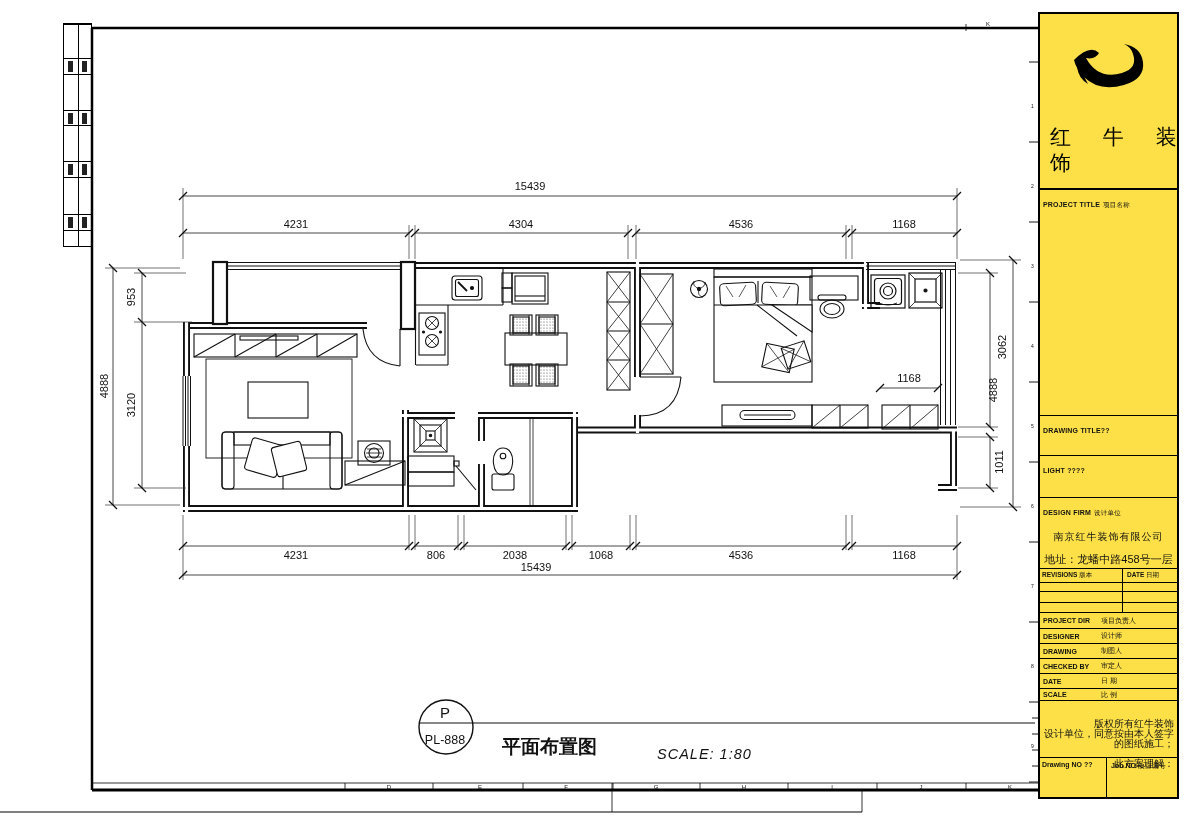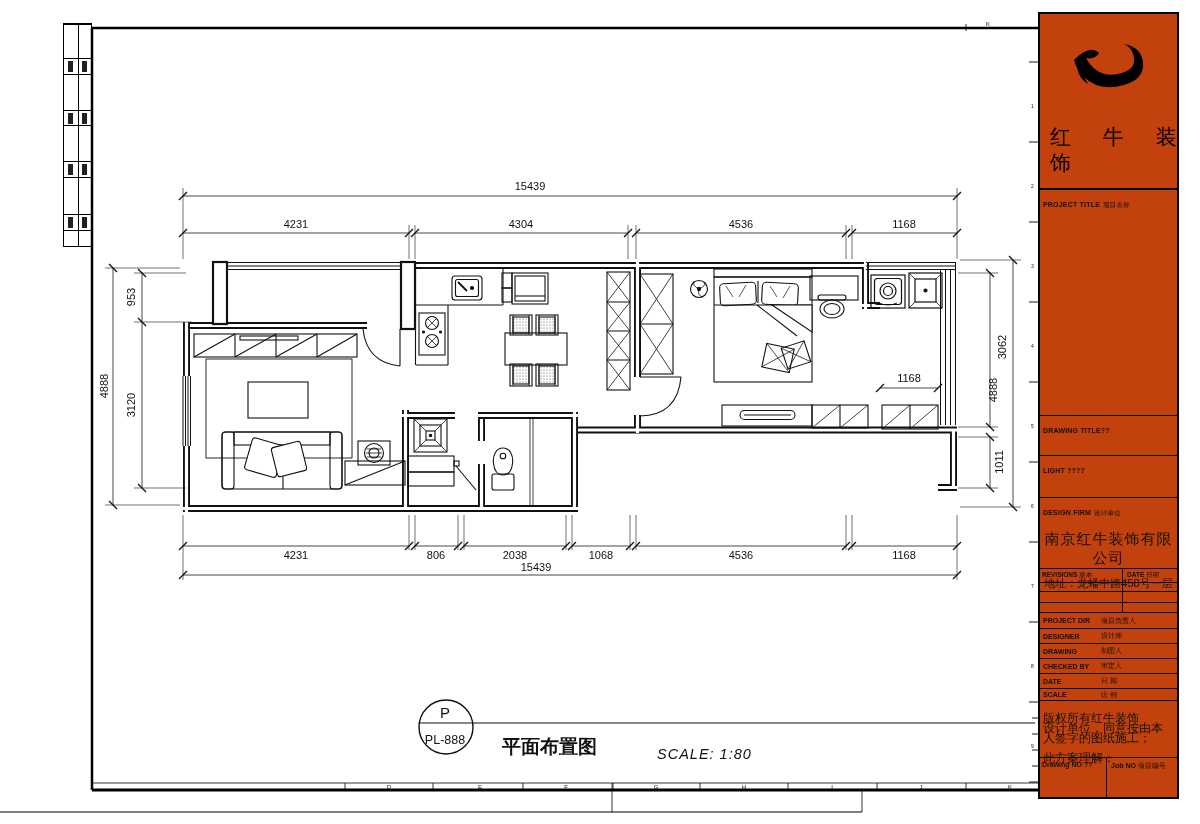--- a/index.html
+++ b/index.html
@@ -3,47 +3,47 @@
 <meta charset="utf-8">
 <style>
   html,body{margin:0;padding:0;background:#fff;}
   .sheet{position:relative;width:1200px;height:824px;background:#fff;overflow:hidden;
          font-family:"Liberation Sans",sans-serif;color:#111;}
   svg text{font-family:"Liberation Sans",sans-serif;fill:#111;}
   .dim{font-size:11px;text-anchor:middle;}
   .tiny{font-size:6px;text-anchor:middle;}
   .rnum{font-size:5px;text-anchor:middle;}
   
-  .tb{position:absolute;left:1038px;top:12px;width:141px;height:787px;background:#c2410c;box-sizing:border-box;}
+  .tb{position:absolute;left:1038px;top:12px;width:141px;height:787px;background:#fde047;box-sizing:border-box;}
   .tb-border{position:absolute;inset:0;border:2.5px solid #000;pointer-events:none;}
   .tb section{position:absolute;left:0;width:100%;box-sizing:border-box;}
   .lab{font-size:7px;font-weight:bold;letter-spacing:.2px;}
   .lab .cn{font-weight:normal;font-size:6.5px;margin-left:3px;}
   .s-logo{top:0;height:178px;border-bottom:2px solid #000;}
   .s-logo svg{position:absolute;left:22px;top:30px;}
   .brand{position:absolute;left:12px;top:112px;font-size:21px;line-height:26px;color:#000;}
   .brand .l1{letter-spacing:13px;white-space:nowrap;}
   .s-project{top:178px;height:225px;padding:3px 5px;}
   .s-dtitle{top:403px;height:40px;border-top:1.5px solid #000;padding:3px 5px;}
   .s-light{top:443px;height:42px;border-top:1.5px solid #000;padding:3px 5px;}
   .s-firm{top:485px;height:71px;border-top:1.5px solid #000;padding:3px 5px;}
-  .firm-co{font-size:15px;text-align:center;margin-top:11px;letter-spacing:1px;}
+  .firm-co{font-size:10px;text-align:center;margin-top:11px;letter-spacing:1px;}
   .firm-ad{font-size:11px;text-align:center;margin-top:8px;}
   .s-revhdr{top:556px;height:14px;border-top:1.5px solid #000;display:flex;}
   .s-revhdr>div{font-size:6.5px;font-weight:bold;padding:2px 4px;box-sizing:border-box;}
   .s-revhdr .c1,.rev .c1{width:85px;border-right:1px solid #000;}
   .rev{display:flex;}
   .rev>div{box-sizing:border-box;height:100%;}
   .r1{top:570px;height:9px;border-top:1px solid #000;}
   .r2{top:579px;height:11px;border-top:1px solid #000;}
   .r3{top:590px;height:10px;border-top:1px solid #000;}
   .info{display:flex;align-items:center;border-top:1px solid #000;padding:0 5px;}
   .info .en{width:58px;font-size:7px;font-weight:bold;}
   .info .cn{font-size:7px;}
-  .s-copy{top:688px;height:57px;border-top:1px solid #000;padding:12px 5px;font-size:12px;line-height:10px;}
+  .s-copy{top:688px;height:57px;border-top:1px solid #000;padding:18px 5px;font-size:10px;line-height:10px;text-align:right;}
   .s-bottom{top:745px;height:40px;border-top:1px solid #000;display:flex;}
   .s-bottom>div{box-sizing:border-box;padding:3px 4px;font-size:7px;font-weight:bold;}
   .s-bottom .c1{width:69px;border-right:1px solid #000;}
   .sign{margin-top:10px;}
   
   .strip{position:absolute;left:63px;top:23px;width:29px;height:224px;border:1.5px solid #000;box-sizing:border-box;}
   .strip .vdiv{position:absolute;left:13.5px;top:0;width:1px;height:100%;background:#000;}
   .strip .row{position:relative;box-sizing:border-box;border-top:1px solid #000;}
   .strip .row:first-child{border-top:none;}
   .strip .txt{display:flex;justify-content:space-around;align-items:center;}

